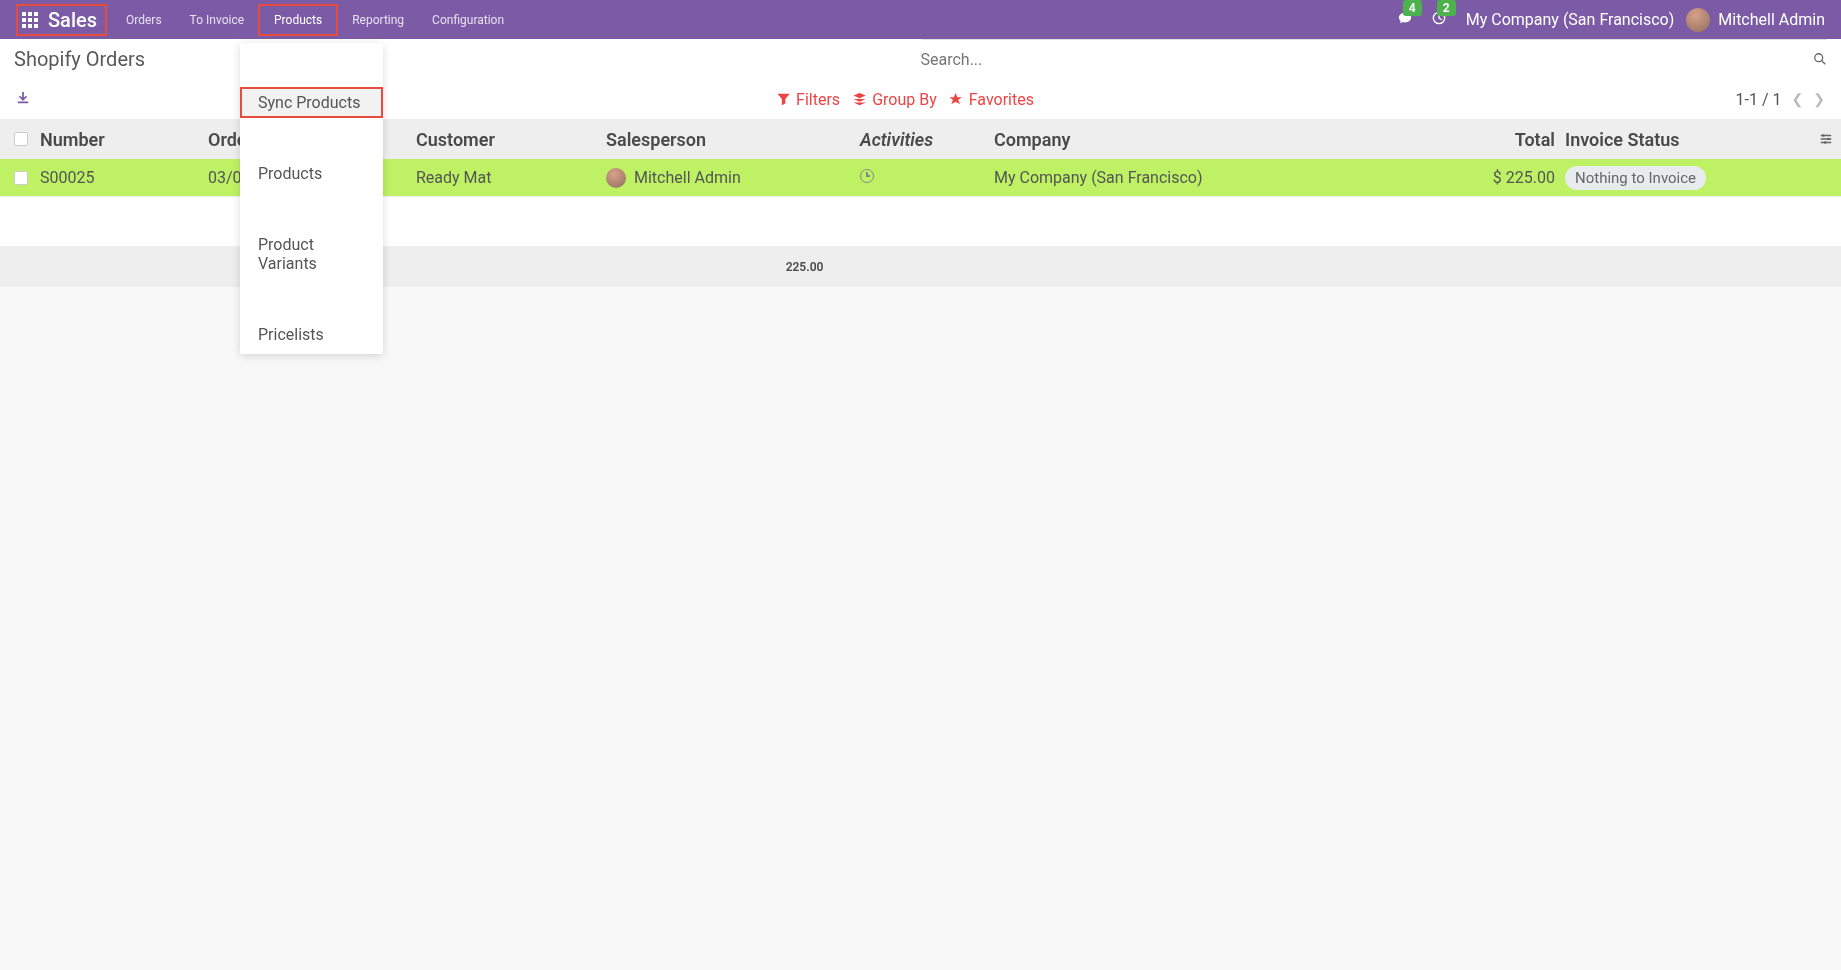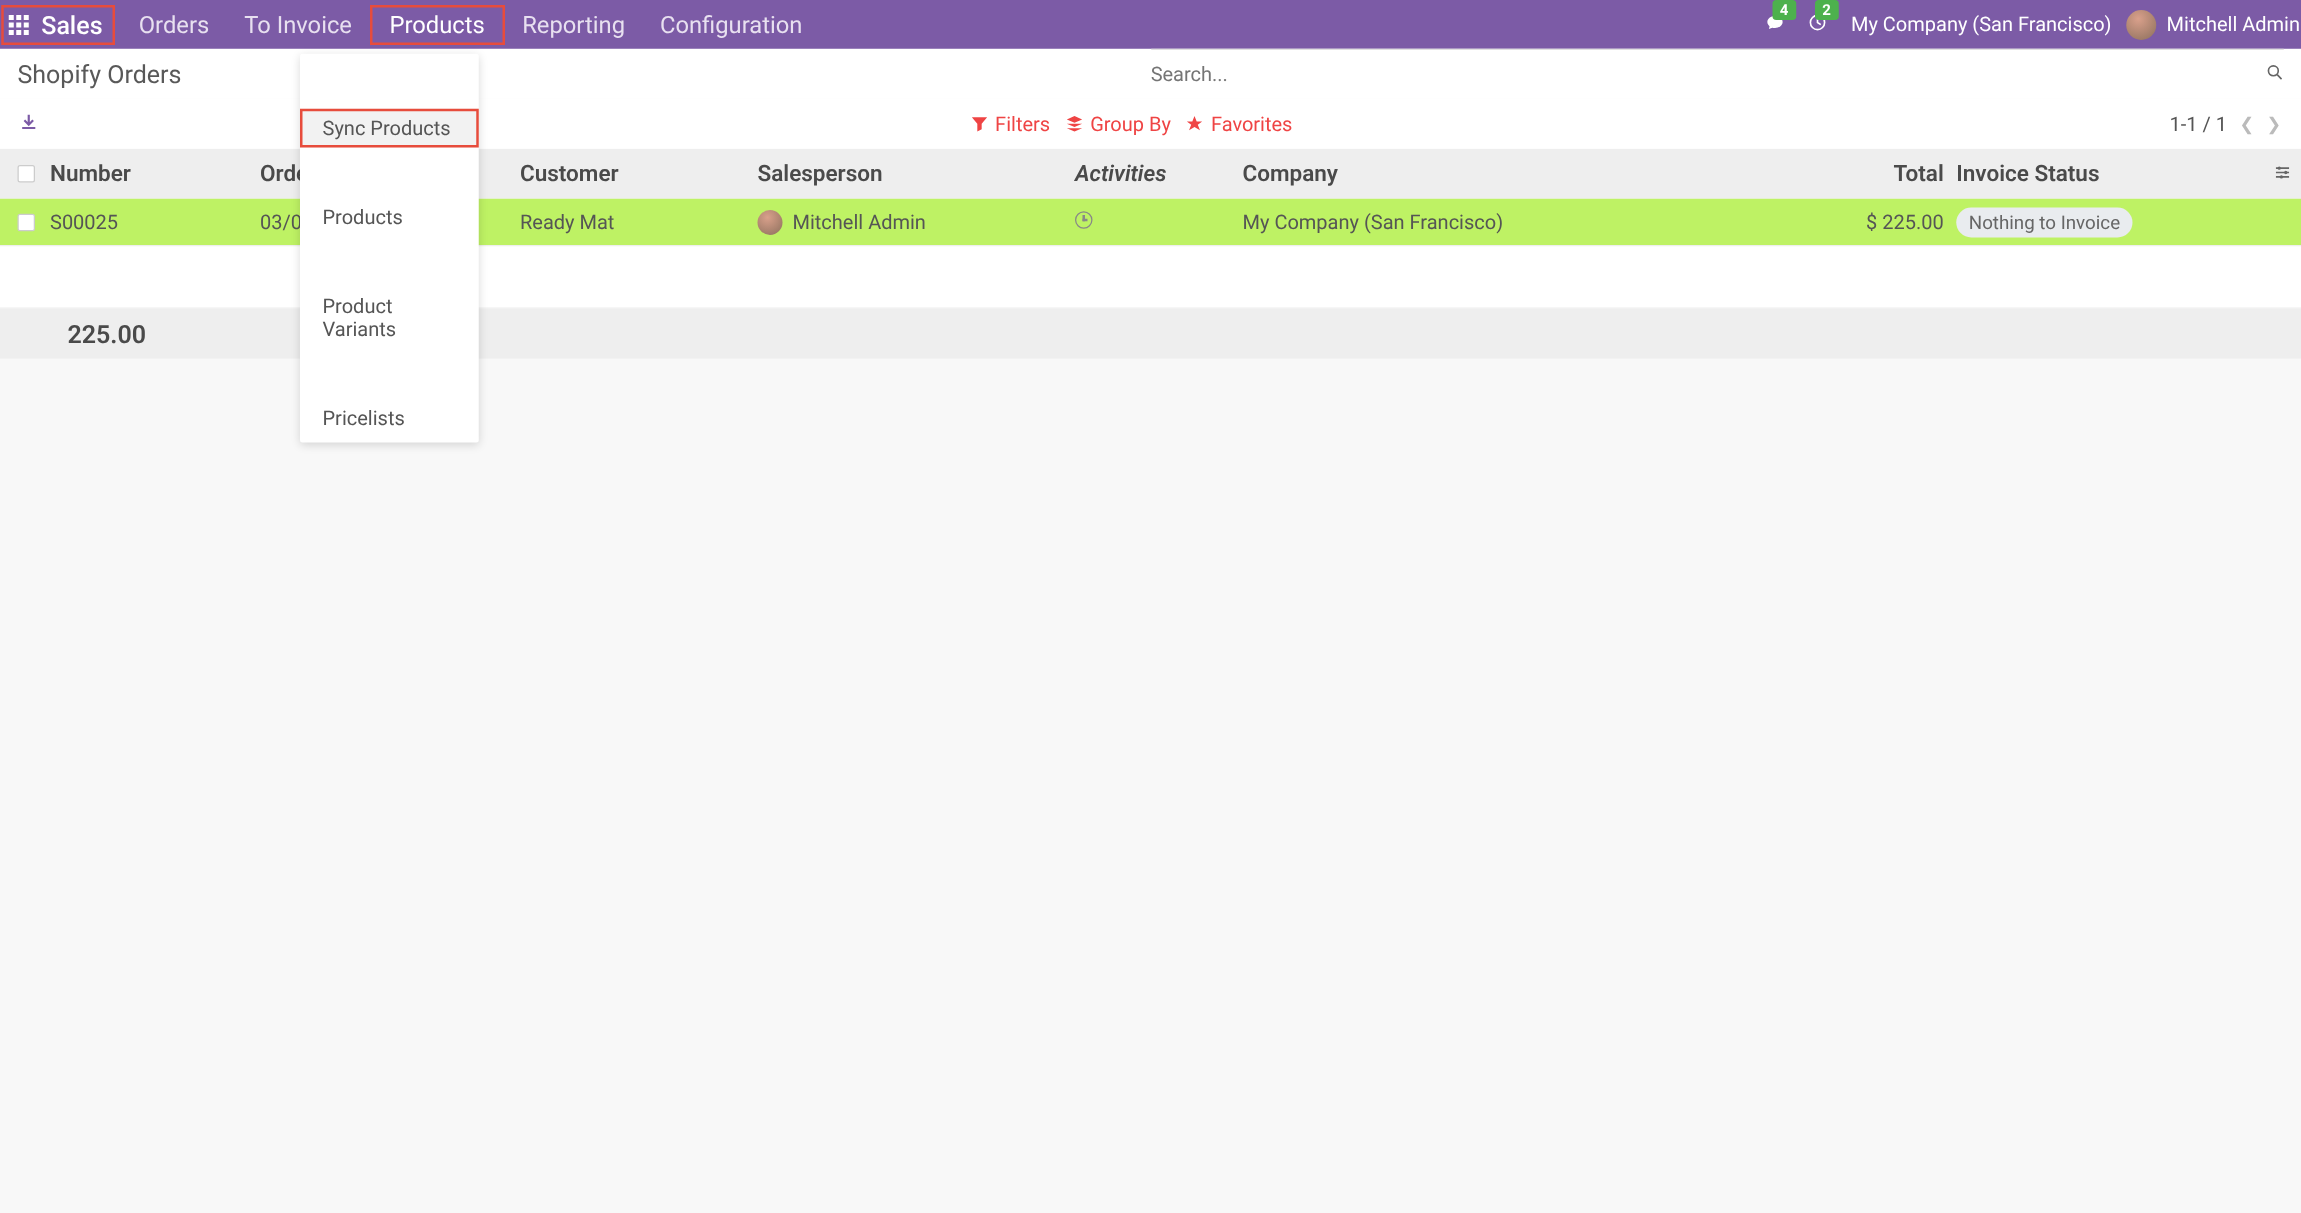--- a/index.html
+++ b/index.html
@@ -3,21 +3,21 @@
   <meta charset="utf-8">
   <style>
     * { margin: 0; padding: 0; box-sizing: border-box; font-family: -apple-system, BlinkMacSystemFont, "Segoe UI", Roboto, sans-serif; }
     body { background: #f8f8f8; }
     
     .topnav {
       background: #7c5ba6;
       height: 39px;
       display: flex;
       align-items: center;
-      padding: 0 1px;
+      padding: 0 16px;
       color: white;
       font-size: 16px;
     }
     
     .topnav-left { display: flex; align-items: center; flex: 1; }
     .topnav-right { display: flex; align-items: center; gap: 12px; font-size: 16px; }
 
     .app-switcher-group {
       border: 2px solid #e74c3c;
       display: flex;
@@ -34,21 +34,21 @@
       gap: 2px;
       margin-right: 10px;
     }
     .apps-icon span { background: white; width: 4px; height: 4px; }
     
     .app-name { font-size: 20px; font-weight: 500; }
     
     .nav-item {
       padding: 0 14px;
       color: #e8e0f0;
-      font-size: 19px;
+      font-size: 12px;
       cursor: pointer;
       height: 32px;
       display: flex;
       align-items: center;
     }
     .nav-item.highlighted { border: 2px solid #e74c3c; color: white; }
     
     .badge-group { position: relative; margin-right: 8px; }
     .badge {
       position: absolute;
@@ -226,23 +226,23 @@
     .footer-row {
       background: #eeeeee;
       height: 40px;
       display: flex;
       align-items: center;
       padding-left: 14px;
     }
     .footer-total {
       margin-left: 40px;
       flex-grow: 1;
-      text-align: left;
+      text-align: center;
       padding-right: 286px;
-      font-size: 20px;
+      font-size: 12px;
       color: #4a4a4a;
       font-weight: 600;
     }
     
     .icon-svg { width: 14px; height: 14px; fill: currentColor; }
 
     .search-underline {
       position: absolute;
       left: 50%;
       right: 14px;

